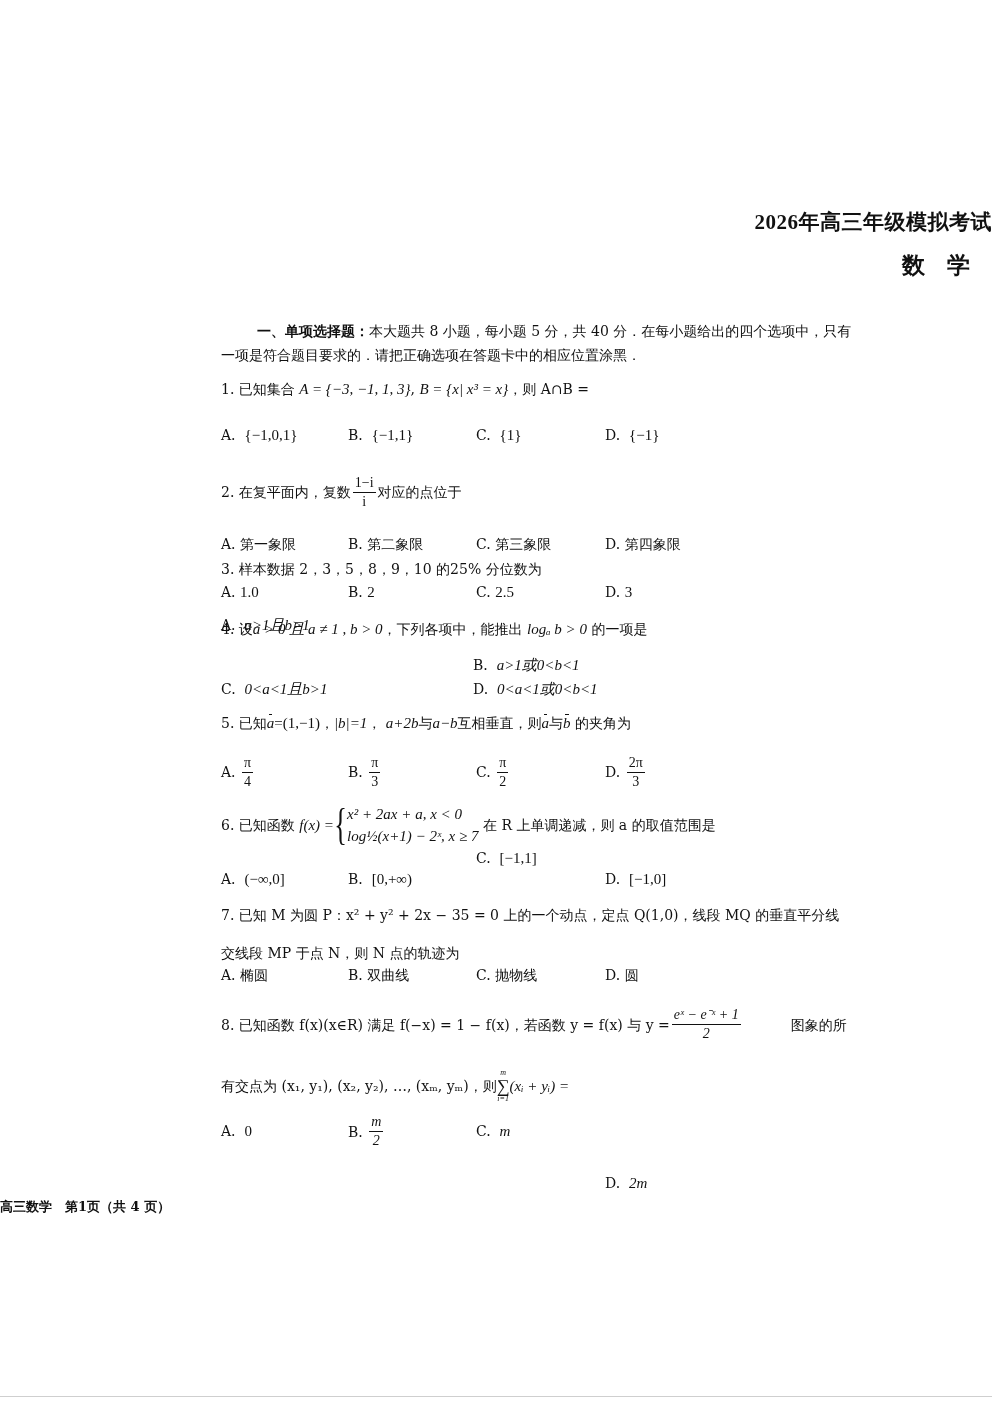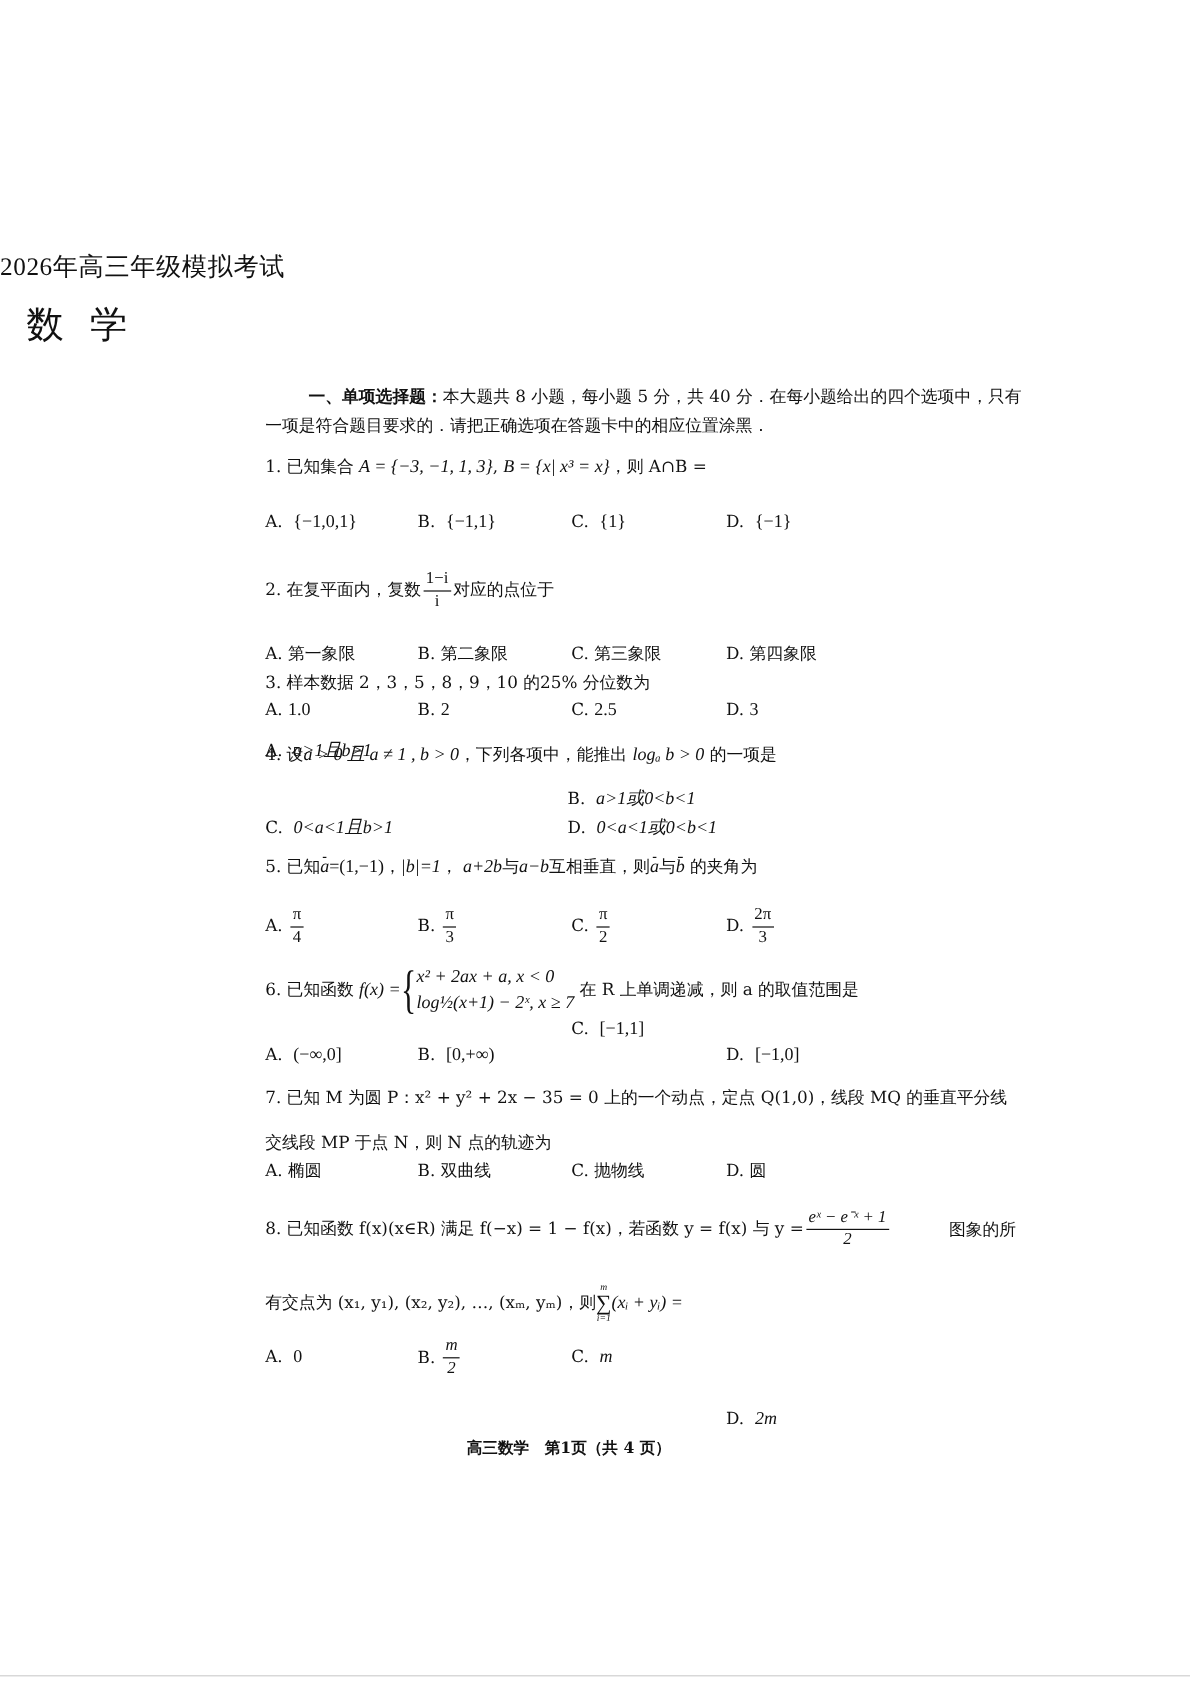--- a/index.html
+++ b/index.html
@@ -1,39 +1,39 @@
 <!DOCTYPE html>
 <html><head>
 <meta charset="utf-8">
 <style>
   html, body { margin: 0; padding: 0; }
   body {
     width: 992px; height: 1402px; background: #ffffff; position: relative; overflow: hidden;
     font-family: "DejaVu Serif", "Liberation Serif", serif; color: #111;
   }
   .abs { position: absolute; white-space: nowrap; }
-  .title { left: 0; width: 992px; text-align: left; font-weight: normal; }
+  .title { left: 0; width: 992px; text-align: right; font-weight: bold; }
   #exam-title { top: 208px; font-size: 21px; letter-spacing: 0.5px; font-family: "Liberation Serif", "DejaVu Serif", serif; }
-  #subject-title { top: 250px; font-size: 31px; letter-spacing: 22px; padding-left: 22px; box-sizing: border-box; }
+  #subject-title { top: 250px; font-size: 23px; letter-spacing: 22px; padding-left: 22px; box-sizing: border-box; }
   .txt { font-size: 14px; line-height: 18px; }
   .bold { font-weight: bold; }
   .i { font-style: italic; font-family: "Liberation Serif", "DejaVu Serif", serif; }
   .m { font-family: "Liberation Serif", "DejaVu Serif", serif; font-size: 15px; }
   .frac { display: inline-block; vertical-align: middle; text-align: center; margin: 0 2px; font-family: "Liberation Serif", serif; }
   .frac .num { display: block; border-bottom: 1px solid #111; padding: 0 2px; line-height: 18px; }
   .frac .den { display: block; line-height: 18px; }
   .opt { font-size: 14px; }
   .brace { display: inline-block; vertical-align: middle; font-size: 44px; line-height: 44px; transform: scaleX(0.6); font-family: "Liberation Serif", serif; margin: 0 -4px; }
   .cases { display: inline-block; vertical-align: middle; line-height: 22px; font-family: "Liberation Serif", serif; font-size: 15px; }
   .vec { position: relative; display: inline-block; }
   .vec::before { content: ""; position: absolute; left: 2px; right: 2px; top: 0px; border-top: 1px solid #111; }
   .sum { display: inline-block; vertical-align: middle; text-align: center; line-height: 10px; font-family: "Liberation Serif", serif; }
   .sum .s-top, .sum .s-bot { display: block; font-size: 8px; font-style: italic; }
   .sum .s-sig { display: block; font-size: 18px; line-height: 16px; }
-  .footer { left: 0; width: 948px; text-align: center; top: 1198px; font-size: 13px; font-weight: bold; }
+  .footer { left: 0; width: 948px; text-align: left; top: 1198px; font-size: 13px; font-weight: bold; }
   .bottom-line { left: 0; top: 1396px; width: 992px; height: 1px; background: #cfcfcf; }
 </style>
 </head>
 <body>
 
 <div id="exam-title" class="abs title">2026年高三年级模拟考试</div>
 <div id="subject-title" class="abs title">数学</div>
 
 <div class="abs txt" style="left:221px; top:322px;margin-left:36px;">
   <span class="bold">一、单项选择题：</span><span>本大题共 8 小题，每小题 5 分，共 40 分．在每小题给出的四个选项中，只有</span>

